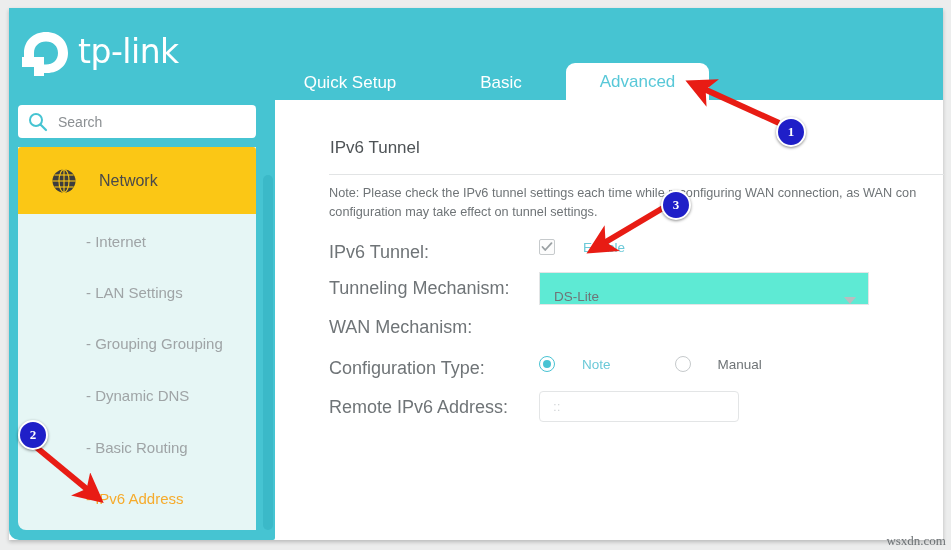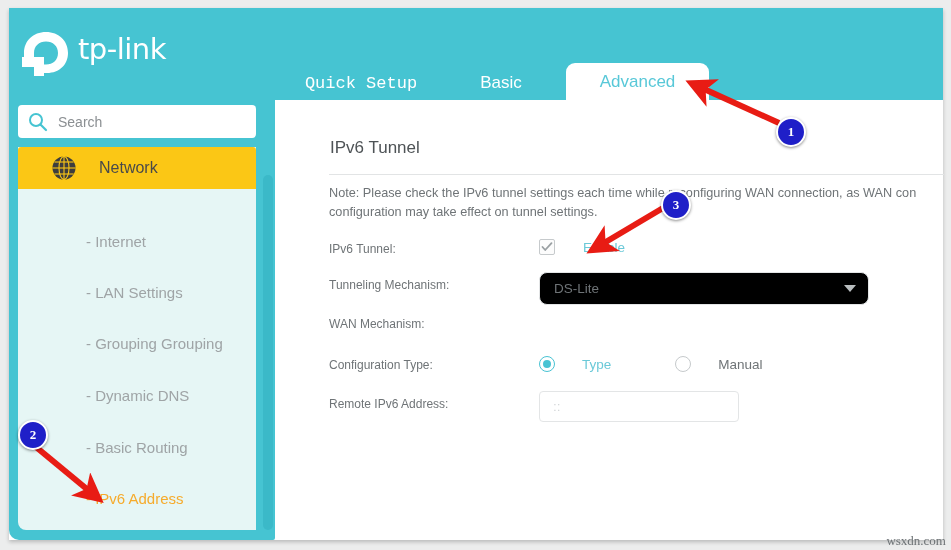--- a/index.html
+++ b/index.html
@@ -45,21 +45,21 @@
   
   .logo {
     position: absolute;
     left: 20px; top: 28px;
     width: 230px; height: 52px;
   }
   .logo-mark { position: absolute; left: 0; top: 2px; width: 52px; height: 48px; }
   .logo-text {
     position: absolute; left: 58px; top: 4px;
     color: #ffffff;
-    font-size: 29px;
+    font-size: 33px;
     letter-spacing: -0.5px;
     font-family: "DejaVu Sans", sans-serif;
     white-space: nowrap;
   }
 
   
   .search-box {
     position: absolute;
     left: 18px; top: 105px;
     width: 238px; height: 33px;
@@ -84,21 +84,21 @@
   .nav-panel {
     position: absolute;
     left: 18px; top: 147px;
     width: 238px; height: 383px;
     background: #e6f6f5;
     border-bottom-left-radius: 8px;
   }
   .nav-group-header {
     position: absolute;
     left: 18px; top: 147px;
-    width: 238px; height: 42px;
+    width: 238px; height: 67px;
     background: #fbc715;
     border-top-left-radius: 3px;
     border-top-right-radius: 3px;
     display: flex;
     align-items: center;
   }
   .globe-icon { margin-left: 33px; width: 26px; height: 26px; flex: 0 0 auto; }
   .nav-group-label {
     margin-left: 22px;
     color: #4a4a4a;
@@ -134,21 +134,21 @@
     top: 58px;
     height: 34px;
     color: #ffffff;
     font-size: 17px;
     display: flex;
     align-items: center;
     justify-content: center;
     cursor: pointer;
     white-space: nowrap;
   }
-  .tab.tab-quick { left: 27px;  width: 118px; font-family: Liberation Mono, monospace; }
+  .tab.tab-quick { left: 16px;  width: 118px; }
   .tab.tab-basic { left: 190px; width: 72px; }
   .tab.tab-advanced {
     left: 291px; width: 143px;
     top: 55px; height: 37px;
     background: #ffffff;
     color: #58c8d8;
     border-top-left-radius: 9px;
     border-top-right-radius: 9px;
   }
 
@@ -179,31 +179,31 @@
     line-height: 19px;
     color: #6f7477;
     white-space: nowrap;
   }
   .note-text .l2 { display: block; }
 
   
   .form-row { position: absolute; left: 54px; width: 615px; height: 30px; }
   .form-label {
     position: absolute; left: 0; top: 6px;
-    font-size: 12px; color: #6f7477;
+    font-size: 18px; color: #6f7477;
     white-space: nowrap;
   }
   .form-field { position: absolute; left: 210px; top: 0; gap: 18px; }
 
   .select-box {
     width: 328px; height: 31px;
     border: 1px solid #e3e5e6;
-    border-radius: 8px;
-    background: #000000;
-    display: flex; align-items: center;
+    border-radius: 0;
+    background: #5eead4;
+    display: flex; align-items: flex-end;
     cursor: pointer;
   }
   .select-value {
     margin-left: 14px;
     font-size: 13.5px;
     color: #6f7477;
     flex: 1 1 auto;
     white-space: nowrap;
   }
   .caret { margin-right: 12px; width: 0; height: 0;
@@ -393,21 +393,21 @@
     </div>
 
     <div class="form-row" style="top:211px">
       <div class="form-label">WAN Mechanism:</div>
     </div>
 
     <div class="form-row" style="top:252px">
       <div class="form-label">Configuration Type:</div>
       <div class="form-field radio-row">
         <span class="radio on"></span>
-        <span class="radio-label sel">Type</span>
+        <span class="radio-label sel">Note</span>
         <span class="radio-gap"></span>
         <span class="radio"></span>
         <span class="radio-label">Manual</span>
       </div>
     </div>
 
     <div class="form-row" style="top:291px">
       <div class="form-label">Remote IPv6 Address:</div>
       <div class="form-field">
         <input class="text-input" type="text" placeholder="::" style="">

